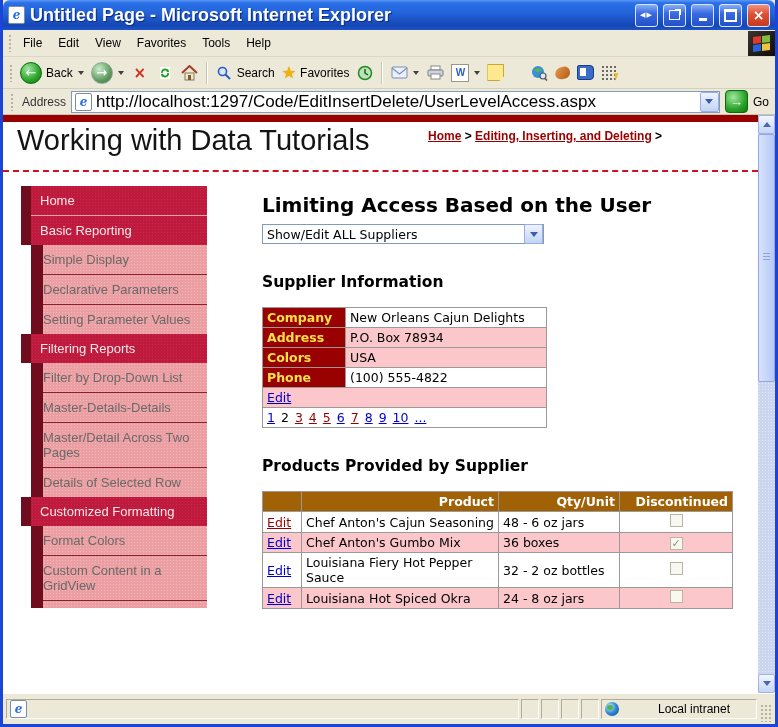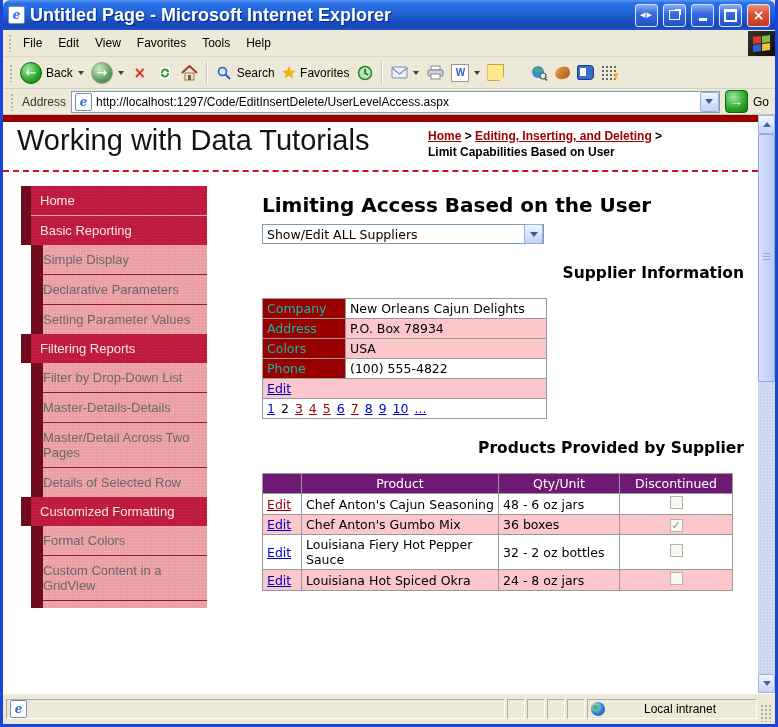--- a/index.html
+++ b/index.html
@@ -51,21 +51,21 @@
   .orangeblob{width:15px;height:12px;background:linear-gradient(135deg,#e89a4a,#b05a18);border-radius:60% 40% 50% 50%;transform:rotate(-12deg);}
   .bookbox{width:15px;height:13px;background:#3a6cc8;border:1px solid #1a3c88;border-radius:2px 4px 4px 2px;position:relative;}
   .bookbox:after{content:"";position:absolute;left:2px;top:2px;width:6px;height:8px;background:#fff;}
   .gridbox{width:15px;height:15px;background-image:radial-gradient(#6a6a6a 40%,transparent 41%);background-size:4px 4px;position:relative;}
   .gridbox:after{content:"";position:absolute;right:-1px;bottom:-1px;width:0;height:0;border-left:4px solid transparent;border-top:8px solid #f0c020;transform:skewX(-20deg);}
 
   
   .addressbar{height:25px;flex:none;display:flex;align-items:center;background:#ece9d8;gap:5px;padding:0 4px;border-bottom:1px solid #c8c4b0;}
   .addr-label{font-size:12px;color:#333;}
   .addr-input{flex:1;height:20px;background:#fff;border:1px solid #7f9db9;display:flex;align-items:center;padding-left:3px;gap:4px;}
-  .addr-url{flex:1;font-size:12px;color:#000;white-space:nowrap;overflow:hidden;}
+  .addr-url{flex:1;font-size:17px;color:#000;white-space:nowrap;overflow:hidden;}
   .combo-btn{width:17px;height:18px;flex:none;background:linear-gradient(180deg,#eef3fe,#c4d3f5);border:1px solid #98b0e0;border-radius:2px;
     display:flex;align-items:center;justify-content:center;}
   .combo-btn i{width:0;height:0;border-left:4px solid transparent;border-right:4px solid transparent;border-top:5px solid #3a5cae;}
   .go-btn{width:21px;height:21px;flex:none;border-radius:4px;border:1px solid #0a6a0a;
     background:radial-gradient(circle at 35% 30%,#9fe89f,#2aa22a 60%,#0c7a0c);
     color:#fff;display:flex;align-items:center;justify-content:center;font-size:13px;}
   .go-label{font-size:12px;color:#000;margin-right:2px;}
 
   
   .contentrow{flex:1;display:flex;min-height:0;background:#fff;border-radius:12px;}
@@ -93,36 +93,36 @@
   .l2 + .l2 .lbl{border-top:1px solid #8d1f2f;}
   .sbi.clip{height:8px;overflow:hidden;}
 
   
   .main{margin-left:55px;width:482px;font-family:"DejaVu Sans",sans-serif;color:#000;}
   .h1{font-size:20px;font-weight:bold;margin-top:7px;}
   .access-label{font-size:12.5px;margin-top:25px;}
   .select{margin-top:7px;width:282px;height:20px;box-sizing:border-box;border:1px solid #7f9db9;background:#fff;
     display:flex;align-items:center;font-size:12.5px;padding-left:4px;}
   .select .val{flex:1;}
-  .h2{font-size:15.5px;font-weight:bold;margin-top:20px;text-align:right;}
+  .h2{font-size:15.5px;font-weight:bold;margin-top:29px;}
   table{border-collapse:collapse;font-size:12.5px;}
   .sup{margin-top:16px;}
   .sup td{border:1px solid #999;padding:2px 4px;}
-  .hcell{background:#990000;color:#14b8a6;font-weight:normal;width:74px;}
+  .hcell{background:#990000;color:#fde047;font-weight:bold;width:74px;}
   .vcell{width:192px;}
   .r-pink{background:#fbc7cb;}
   a.lnk{color:#0000cc;text-decoration:underline;cursor:pointer;}
   a.vis{color:#990000;text-decoration:underline;cursor:pointer;}
   .pager span{margin-right:6px;}
   .pager .lnk{color:#0000cc;text-decoration:underline;cursor:pointer;}
   .pager .vis{color:#990000;text-decoration:underline;cursor:pointer;}
   .pager .cur{color:#000;}
   .prod{margin-top:16px;}
   .prod td,.prod th{border:1px solid #999;padding:2px 4px;}
-  .prod th{background:#701a75;color:#fff;font-weight:normal;text-align:center;}
+  .prod th{background:#a16207;color:#fff;font-weight:bold;text-align:right;}
   .col-edit{width:30px;} .col-product{width:188px;} .col-qty{width:112px;} .col-disc{width:104px;text-align:center;}
   .cbx{display:inline-block;width:13px;height:13px;box-sizing:border-box;background:#f8f8f0;border:1px solid #b8b5a2;
     text-align:center;line-height:11px;font-size:11px;color:#8f8f87;font-family:"DejaVu Sans",sans-serif;}
 
   
   .scrollbar{width:17px;flex:none;display:flex;flex-direction:column;background:#cbd5f0;
     background-image:radial-gradient(rgba(255,255,255,.5) 30%,transparent 31%);background-size:3px 3px;}
   .sbtn{height:17px;flex:none;background:linear-gradient(180deg,#f2f6fe,#c6d4f6);border:1px solid #9fb4e4;border-radius:2px;
     display:flex;align-items:center;justify-content:center;}
   .tri-up{width:0;height:0;border-left:4px solid transparent;border-right:4px solid transparent;border-bottom:5px solid #4a66b0;}
@@ -132,21 +132,21 @@
     background:repeating-linear-gradient(180deg,#8fa6d8 0 1px,transparent 1px 3px);}
   .sb-fill{flex:1;}
   .sbtn.bottom{margin-top:auto;}
 
   
   .statusbar{height:26px;flex:none;display:flex;align-items:center;background:#ece9d8;border-top:1px solid #fff;
     padding:2px 3px;gap:2px;font-size:12px;}
   .pane{height:20px;box-sizing:border-box;border:1px solid;border-color:#b0ac9c #fdfdf8 #fdfdf8 #b0ac9c;display:flex;align-items:center;padding:0 3px;gap:4px;}
   .pane.main-pane{flex:1;}
   .pane.tiny{width:18px;}
-  .pane.zone{width:170px;gap:39px;}
+  .pane.zone{width:156px;gap:39px;}
   .globe{width:14px;height:14px;border-radius:50%;flex:none;
     background:radial-gradient(circle at 35% 35%,#aee2ff 10%,#3a8fd8 45%,#1a5ca8 80%);position:relative;overflow:hidden;}
   .globe:after{content:"";position:absolute;left:2px;top:3px;width:6px;height:5px;background:#5ab34a;border-radius:40%;}
   .corner-grip{width:12px;height:18px;margin-left:1px;align-self:flex-end;
     background-image:radial-gradient(#b8b4a0 35%,transparent 36%);background-size:4px 4px;}
 
   
   svg{display:block;}
 </style>
 </head>
@@ -327,21 +327,20 @@
     <div class="page">
       <div class="topbar"></div>
 
       <div class="pagehead">
         <div class="site-title">Working with Data Tutorials</div>
         <div class="breadcrumb">
           <a class="bc-link">Home</a>
           <span class="bc-sep">&gt;</span>
           <a class="bc-link">Editing, Inserting, and Deleting</a>
           <span class="bc-sep">&gt;</span>
-          <span style="display:block;">Limit Capabilities Based on User</span>
         </div>
       </div>
 
       <div class="pagebody">
 
         <div class="sidebar">
           <div class="sbi l1">
               <span class="tab"></span>
               <span class="lbl">Home</span>
             </div>

